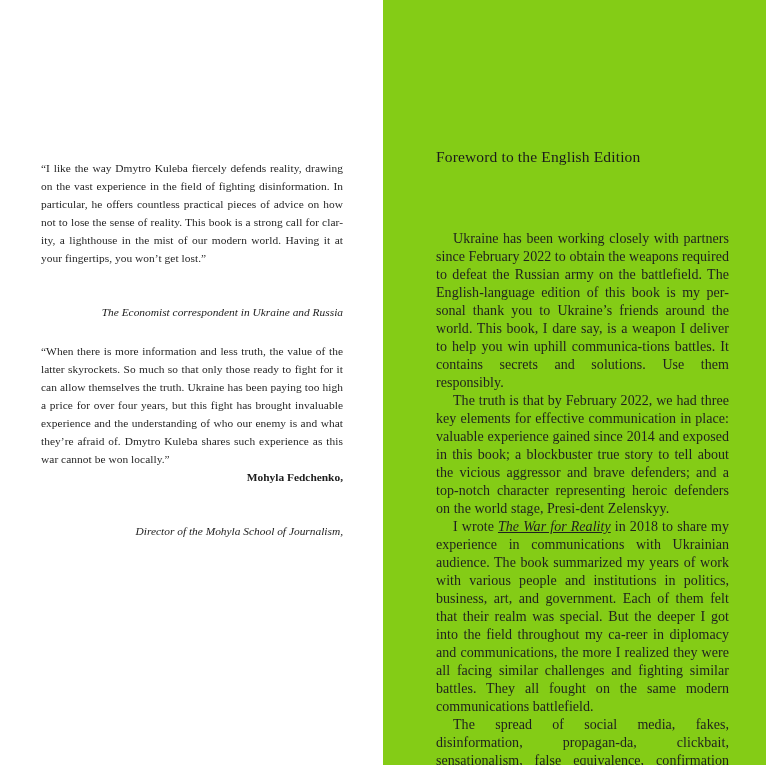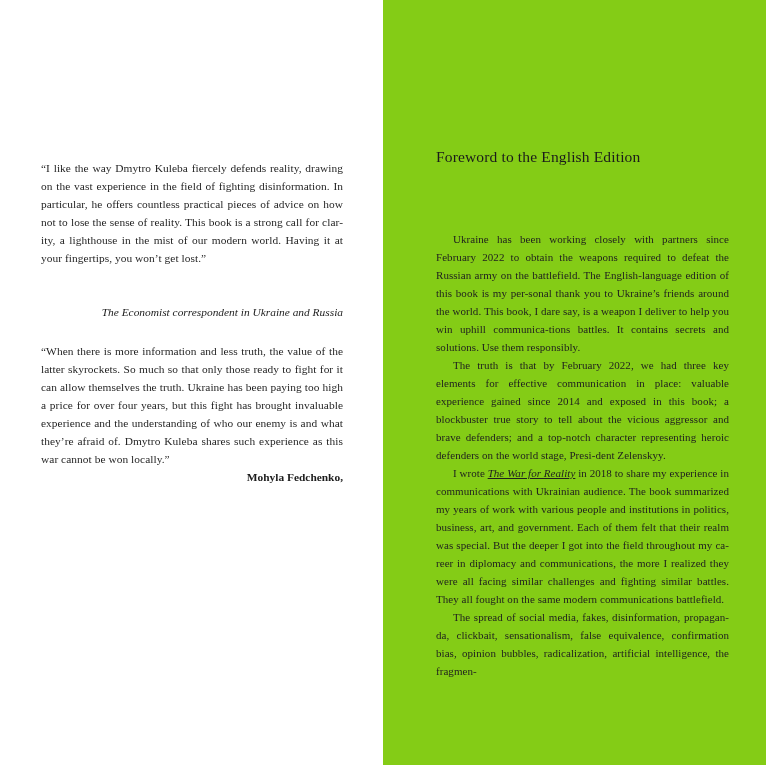--- a/index.html
+++ b/index.html
@@ -90,21 +90,21 @@
     font-weight: normal;
     line-height: 22px;
     margin: 0 0 0 0;
     color: #1b1b1b;
     letter-spacing: 0.15px;
   }
   .body-start {
     margin-top: 62px;
   }
   .body-par {
-    font-size: 11px;
+    font-size: 14px;
     line-height: 18px;
     text-align: justify;
     text-align-last: left;
     margin: 0;
     text-indent: 17px;
     color: #1f1f1f;
     letter-spacing: 0.05px;
   }
   .body-par em {
     font-style: italic;
@@ -120,20 +120,21 @@
     <div class="left-content">
 
       <div class="quote-block">
         <p class="quote-text">“I like the way Dmytro Kuleba fiercely defends reality, drawing on the vast experience in the field of fighting disinformation. In particular, he offers countless practical pieces of advice on how not to lose the sense of reality. This book is a strong call for clar-ity, a lighthouse in the mist of our modern world. Having it at your fingertips, you won’t get lost.”</p>
         <p class="attrib attrib-role">The Economist correspondent in Ukraine and Russia</p>
       </div>
 
       <div class="quote-block">
         <p class="quote-text">“When there is more information and less truth, the value of the latter skyrockets. So much so that only those ready to fight for it can allow themselves the truth. Ukraine has been paying too high a price for over four years, but this fight has brought invaluable experience and the understanding of who our enemy is and what they’re afraid of. Dmytro Kuleba shares such experience as this war cannot be won locally.”</p>
         <p class="attrib attrib-name">Mohyla Fedchenko,</p>
+        <p class="attrib attrib-role">Director of the Mohyla School of Journalism,</p>
       </div>
 
     </div>
   </div>
 
   <div class="page-right">
     <div class="right-content">
 
       <h1 class="chapter-title">Foreword to the English Edition</h1>
 

